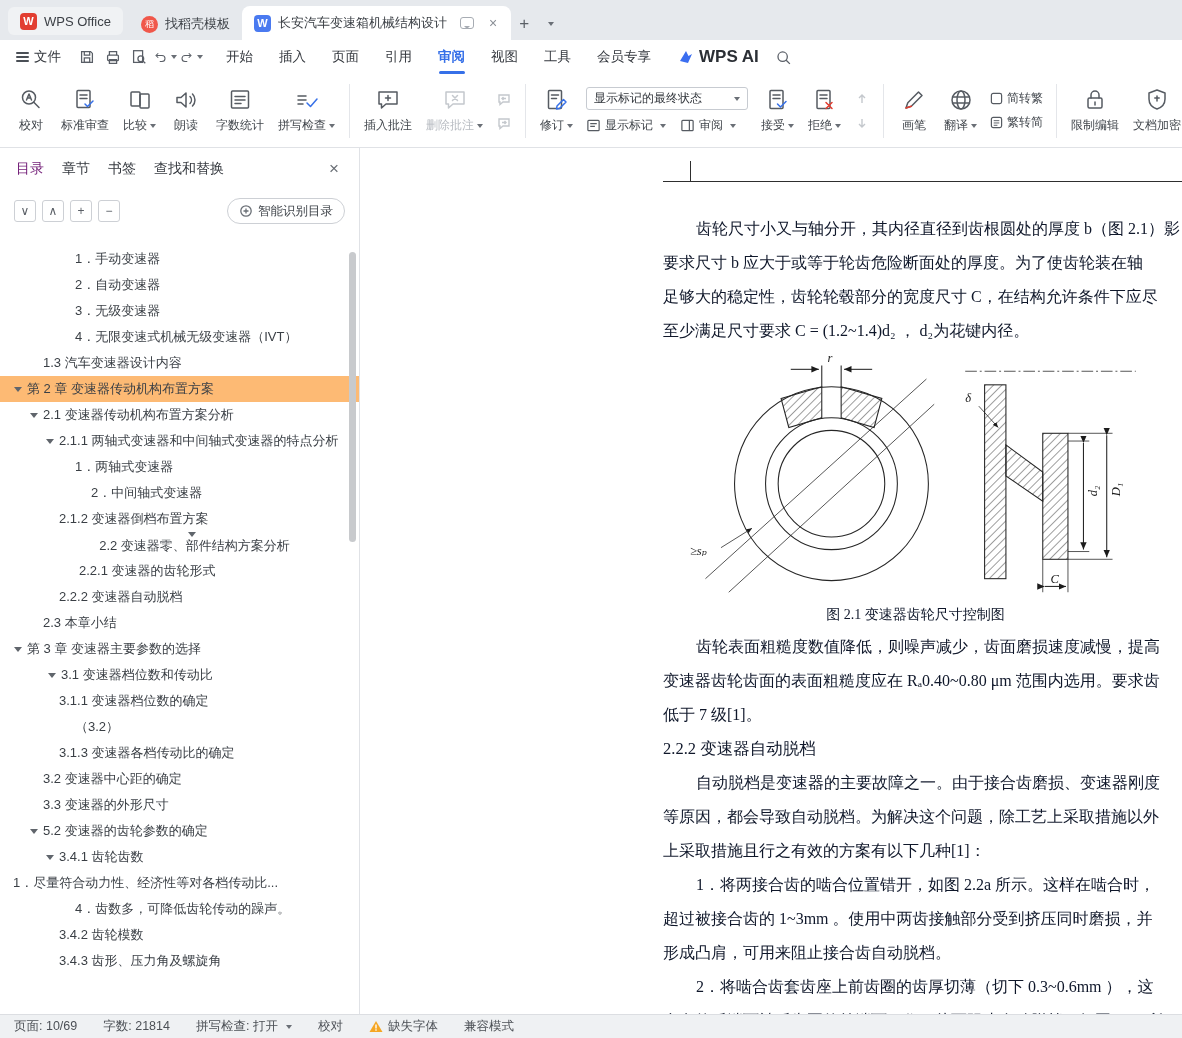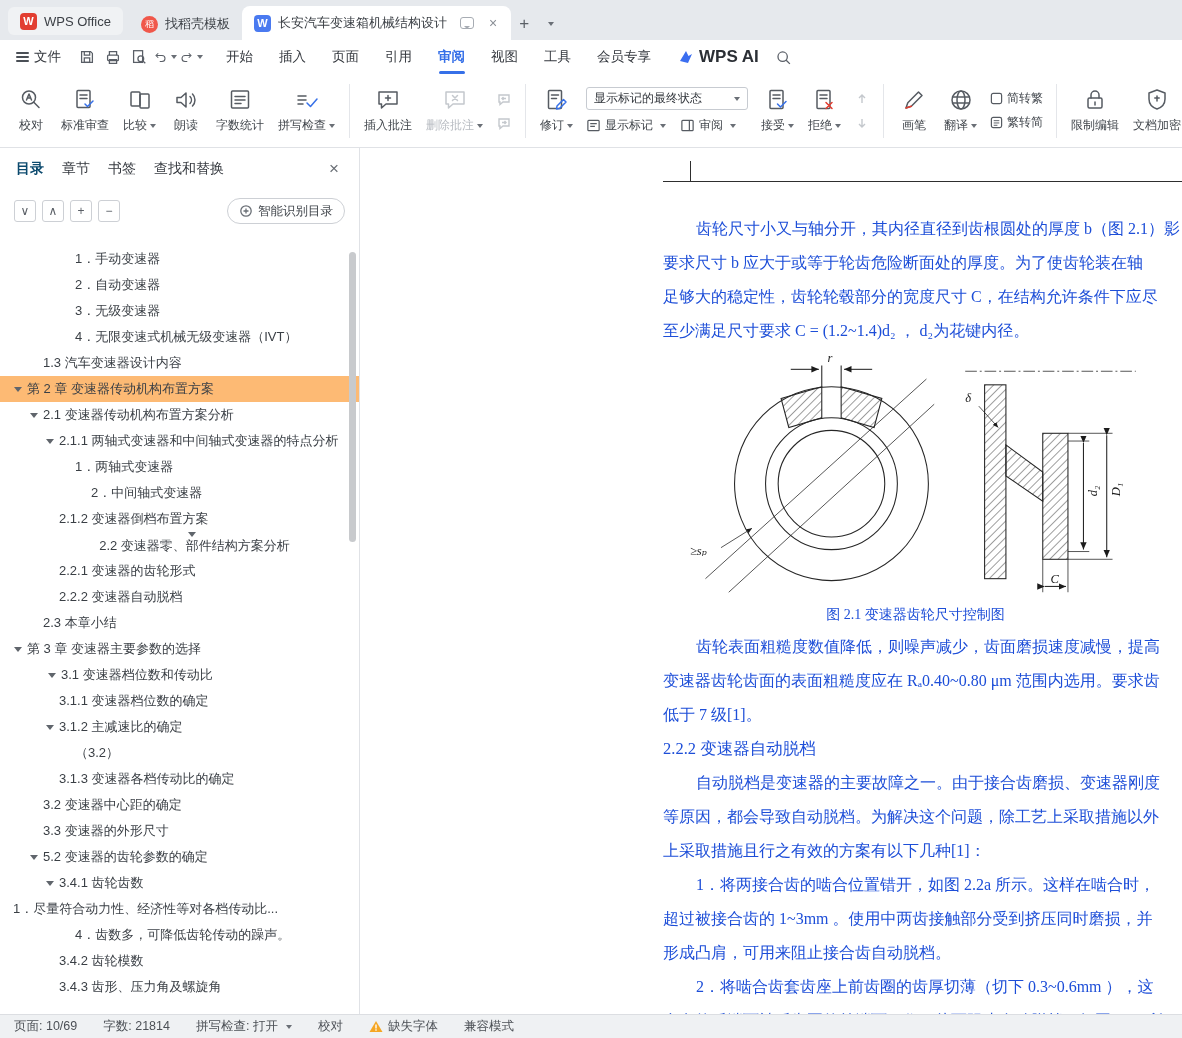--- a/index.html
+++ b/index.html
@@ -60,41 +60,41 @@
   .mk-row{display:flex;align-items:center;gap:14px;font-size:12px;color:#41464c}
   .mk-item{display:flex;align-items:center;gap:4px}
   .mk-item svg{stroke:#565b62;fill:none;stroke-width:1.3}
   .convert-col{display:flex;flex-direction:column;gap:7px;justify-content:center;font-size:12px;color:#41464c;margin:0 6px}
   .convert-col .cvt{display:flex;align-items:center;gap:4px}
 
   
   .main{position:absolute;top:148px;left:0;right:0;bottom:24px;display:flex}
   .sidebar{width:360px;flex:0 0 auto;border-right:1px solid #e0e2e6;display:flex;flex-direction:column;position:relative;background:#fff}
   .sb-tabs{display:flex;align-items:center;gap:18px;height:42px;padding:0 16px;font-size:14px;color:#35393f;flex:0 0 auto}
-  .sb-tab.active{color:#0c4a6e;font-weight:700}
+  .sb-tab.active{color:#701a75;font-weight:400}
   .sb-close{margin-left:auto;color:#6a6f76;font-size:17px;padding:0 4px}
   .sb-tools{display:flex;align-items:center;height:42px;padding:0 14px;gap:6px;flex:0 0 auto}
   .navbtn{width:22px;height:22px;border:1px solid #cdd0d5;border-radius:3px;display:flex;align-items:center;
     justify-content:center;font-size:12px;color:#5a5f66;background:#fff}
   .smart-btn{margin-left:auto;display:flex;align-items:center;gap:5px;border:1px solid #cdd0d5;border-radius:14px;
     height:26px;padding:0 11px;font-size:12.5px;color:#41464c;background:#fff}
   .smart-btn svg{stroke:#6a6f76;fill:none;stroke-width:1.3}
   .toc{flex:1;overflow:hidden;padding-top:14px;position:relative}
   .toc-row{display:flex;align-items:center;height:26px;font-size:13px;color:#3a3f45;white-space:nowrap;cursor:default}
   .toc-row.selected{background:#fdba74}
   .tri{width:0;height:0;border-left:4px solid transparent;border-right:4px solid transparent;border-top:5px solid #60656c;
     margin-right:5px;flex:0 0 auto}
   .sb-scroll{position:absolute;right:3px;top:104px;width:7px;height:290px;background:#c8cacd;border-radius:4px}
 
   
   .docarea{flex:1;position:relative;background:#fff;overflow:hidden}
   .hdr-rule{position:absolute;left:303px;right:0;top:33px;border-top:1.2px solid #2e2e2e}
   .hdr-tick{position:absolute;left:330px;top:13px;width:1.2px;height:20px;background:#2e2e2e}
   .ptext{position:absolute;left:303px;top:64px;width:505px;font-family:"Liberation Serif","DejaVu Serif",serif;
-    font-size:16px;color:#1d4ed8}
+    font-size:16px;color:#0f172a}
   .dline{height:34px;line-height:34px;white-space:nowrap}
   .dline.indent{padding-left:33px}
   .dline.heading{font-size:16.5px}
   .fig{height:252px;position:relative}
   .fig svg{position:absolute;left:6px;top:0}
   .caption{height:30px;line-height:30px;text-align:center;font-size:14px}
   .figtext{font-family:"Liberation Serif","DejaVu Serif",serif;font-style:italic;font-size:13px;fill:#1c1c1c;stroke:none}
 
   
   .statusbar{position:absolute;left:0;right:0;bottom:0;height:24px;background:#eff1f3;border-top:1px solid #dcdee2;
@@ -515,21 +515,21 @@
             <span>2．中间轴式变速器</span>
           </div>
           <div class="toc-row" style="padding-left: 46px;">
             <span class="tri" style="visibility: hidden;"></span>
             <span>2.1.2 变速器倒档布置方案</span>
           </div>
           <div class="toc-row" style="padding-left: 30px; flex-direction: column;">
             <span class="tri"></span>
             <span>2.2 变速器零、部件结构方案分析</span>
           </div>
-          <div class="toc-row" style="padding-left: 46px;">
+          <div class="toc-row" style="padding-left: 46px; margin-left: 20px;">
             <span class="tri" style="visibility: hidden;"></span>
             <span>2.2.1 变速器的齿轮形式</span>
           </div>
           <div class="toc-row" style="padding-left: 46px;">
             <span class="tri" style="visibility: hidden;"></span>
             <span>2.2.2 变速器自动脱档</span>
           </div>
           <div class="toc-row" style="padding-left: 30px;">
             <span class="tri" style="visibility: hidden;"></span>
             <span>2.3 本章小结</span>
@@ -538,24 +538,20 @@
             <span class="tri"></span>
             <span>第 3 章 变速器主要参数的选择</span>
           </div>
           <div class="toc-row" style="padding-left: 48px;">
             <span class="tri"></span>
             <span>3.1 变速器档位数和传动比</span>
           </div>
           <div class="toc-row" style="padding-left: 46px;">
             <span class="tri" style="visibility: hidden;"></span>
             <span>3.1.1 变速器档位数的确定</span>
-          </div>
-          <div class="toc-row" style="padding-left: 46px;">
-            <span class="tri"></span>
-            <span>3.1.2 主减速比的确定</span>
           </div>
           <div class="toc-row" style="padding-left: 62px;">
             <span class="tri" style="visibility: hidden;"></span>
             <span>（3.2）</span>
           </div>
           <div class="toc-row" style="padding-left: 46px;">
             <span class="tri" style="visibility: hidden;"></span>
             <span>3.1.3 变速器各档传动比的确定</span>
           </div>
           <div class="toc-row" style="padding-left: 30px;">

